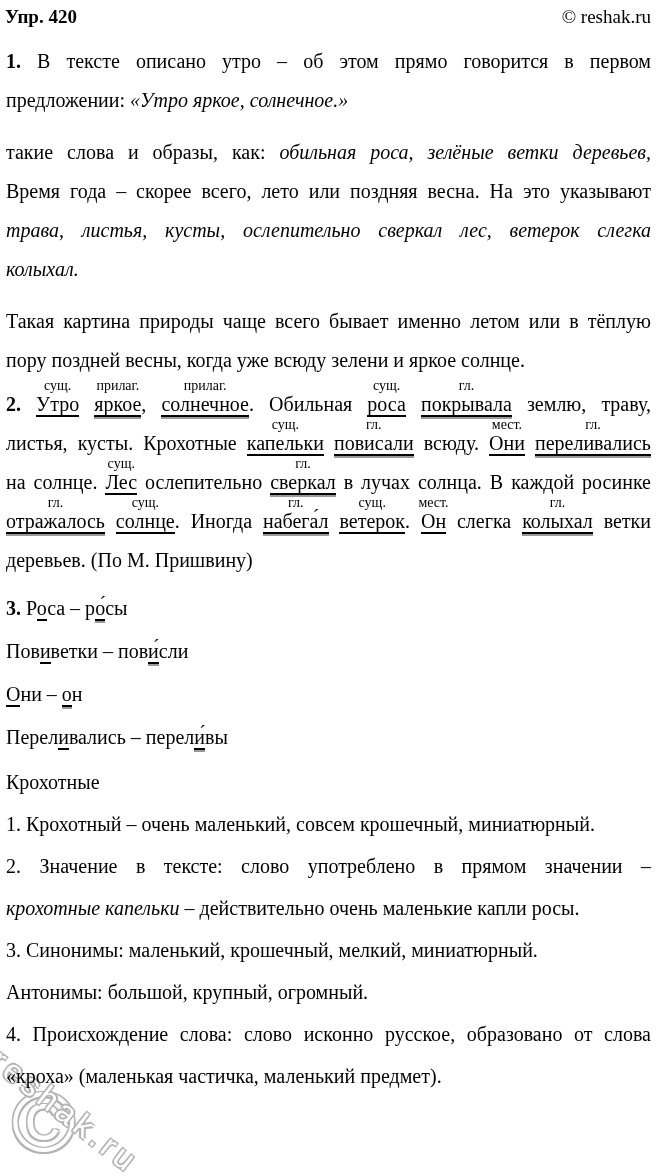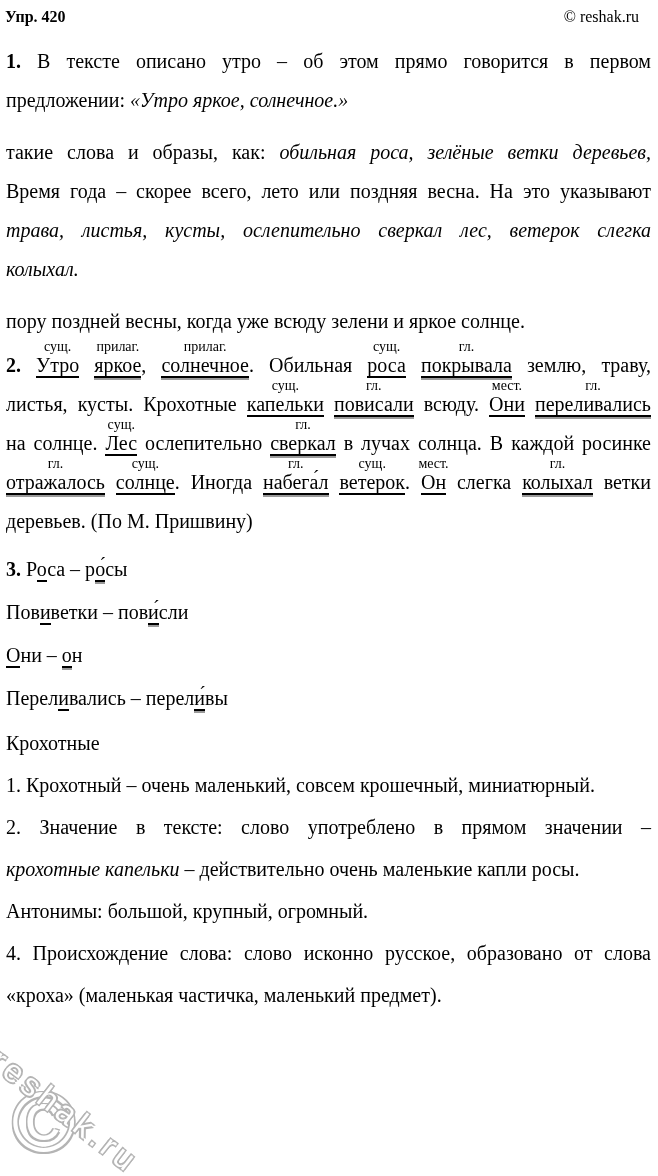--- a/index.html
+++ b/index.html
@@ -3,21 +3,21 @@
 <meta charset="utf-8">
 <style>
   html,body{margin:0;padding:0;}
   body{
     width:658px;height:1176px;position:relative;overflow:hidden;
     background:#ffffff;color:#000;
     font-family:"Liberation Serif", serif;
   }
   .hdr{
     display:flex;justify-content:space-between;align-items:flex-start;
-    padding:5px 19px 0 5px;font-size:16px;line-height:24px;
+    padding:5px 7px 0 5px;font-size:19px;line-height:24px;
     position:relative;z-index:2;
   }
   .hdr .ex{font-weight:bold;}
   #content{
     position:relative;z-index:2;
     padding:0 7px 0 6px;
   }
   .sec{margin:0;}
   .sec-part1{margin-top:13px;}
   .sec-part1 .para{margin-bottom:13px;}
@@ -76,20 +76,21 @@
         <div class="line j"><span class="bold">1.</span><span> В тексте описано утро – об этом прямо говорится в первом</span></div>
         <div class="line"><span>предложении: </span><span class="ital">«Утро яркое, солнечное.»</span></div>
       </div>
       <div class="para">
         <div class="line j"><span>такие слова и образы, как: </span><span class="ital">обильная роса, зелёные ветки деревьев,</span></div>
         <div class="line j"><span>Время года – скорее всего, лето или поздняя весна. На это указывают</span></div>
         <div class="line j"><span class="ital">трава, листья, кусты, ослепительно сверкал лес, ветерок слегка</span></div>
         <div class="line"><span class="ital">колыхал.</span></div>
       </div>
       <div class="para">
+        <div class="line j"><span>Такая картина природы чаще всего бывает именно летом или в тёплую</span></div>
         <div class="line"><span>пору поздней весны, когда уже всюду зелени и яркое солнце.</span></div>
       </div>
     </div>
     <div class="sec sec-part2">
       <div class="para">
         <div class="line j"><span class="bold">2.</span><span> </span><span class="tok u1">Утро<span class="pos">сущ.</span></span><span> </span><span class="tok u2">яркое<span class="pos">прилаг.</span></span><span>, </span><span class="tok u2">солнечное<span class="pos">прилаг.</span></span><span>. Обильная </span><span class="tok u1">роса<span class="pos">сущ.</span></span><span> </span><span class="tok u2">покрывала<span class="pos">гл.</span></span><span> землю, траву,</span></div>
         <div class="line j"><span>листья, кусты. Крохотные </span><span class="tok u1">капельки<span class="pos">сущ.</span></span><span> </span><span class="tok u2">повисали<span class="pos">гл.</span></span><span> всюду. </span><span class="tok u1">Они<span class="pos">мест.</span></span><span> </span><span class="tok u2">переливались<span class="pos">гл.</span></span></div>
         <div class="line j"><span>на солнце. </span><span class="tok u1">Лес<span class="pos">сущ.</span></span><span> ослепительно </span><span class="tok u2">сверкал<span class="pos">гл.</span></span><span> в лучах солнца. В каждой росинке</span></div>
         <div class="line j"><span class="tok u2">отражалось<span class="pos">гл.</span></span><span> </span><span class="tok u1">солнце<span class="pos">сущ.</span></span><span>. Иногда </span><span class="tok u2">набега́л<span class="pos">гл.</span></span><span> </span><span class="tok u1">ветерок<span class="pos">сущ.</span></span><span>. </span><span class="tok u1">Он<span class="pos">мест.</span></span><span> слегка </span><span class="tok u2">колыхал<span class="pos">гл.</span></span><span> ветки</span></div>
         <div class="line"><span>деревьев. (По М. Пришвину)</span></div>
@@ -102,20 +103,21 @@
         <div class="line"><span class="tok u1">О</span><span>ни – </span><span class="tok u2">о</span><span>н</span></div>
         <div class="line"><span>Перел</span><span class="tok u1">и</span><span>вались – перел</span><span class="tok u2">и́</span><span>вы</span></div>
       </div>
     </div>
     <div class="sec sec-part4">
       <div class="para">
         <div class="line"><span>Крохотные</span></div>
         <div class="line"><span>1. Крохотный – очень маленький, совсем крошечный, миниатюрный.</span></div>
         <div class="line j"><span>2. Значение в тексте: слово употреблено в прямом значении –</span></div>
         <div class="line"><span class="ital">крохотные капельки</span><span> – действительно очень маленькие капли росы.</span></div>
+        <div class="line"><span>3. Синонимы: маленький, крошечный, мелкий, миниатюрный.</span></div>
         <div class="line"><span>Антонимы: большой, крупный, огромный.</span></div>
         <div class="line j"><span>4. Происхождение слова: слово исконно русское, образовано от слова</span></div>
         <div class="line"><span>«кроха» (маленькая частичка, маленький предмет).</span></div>
       </div>
     </div>
   </div>
 
 <span class="wm wm-copy">©</span>
 <span class="wm wm-text">reshak.ru</span>
 

